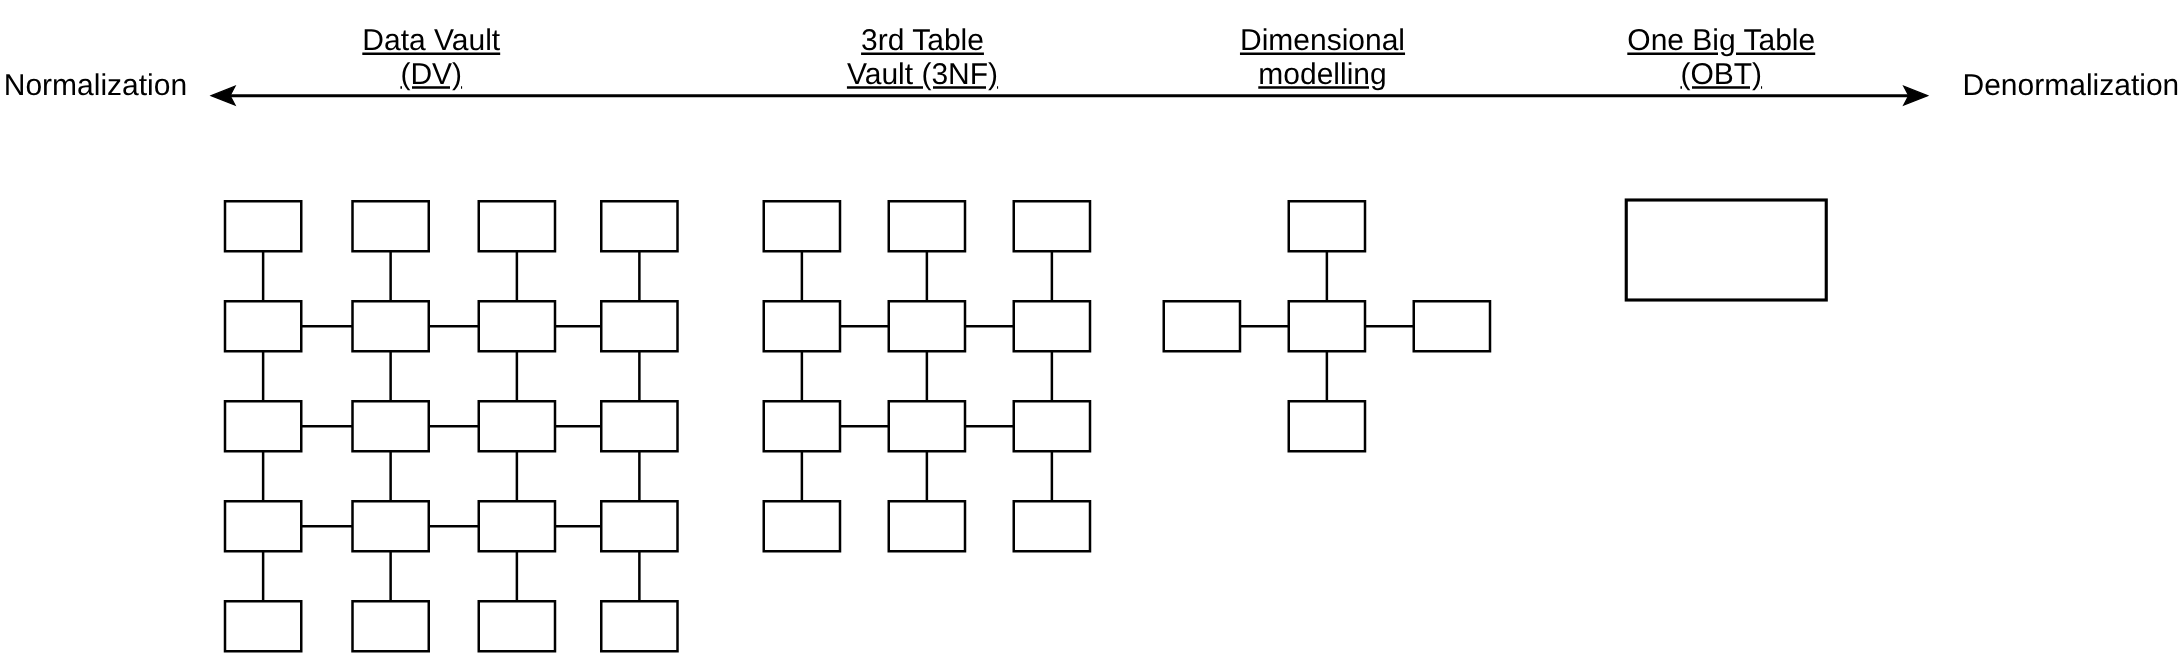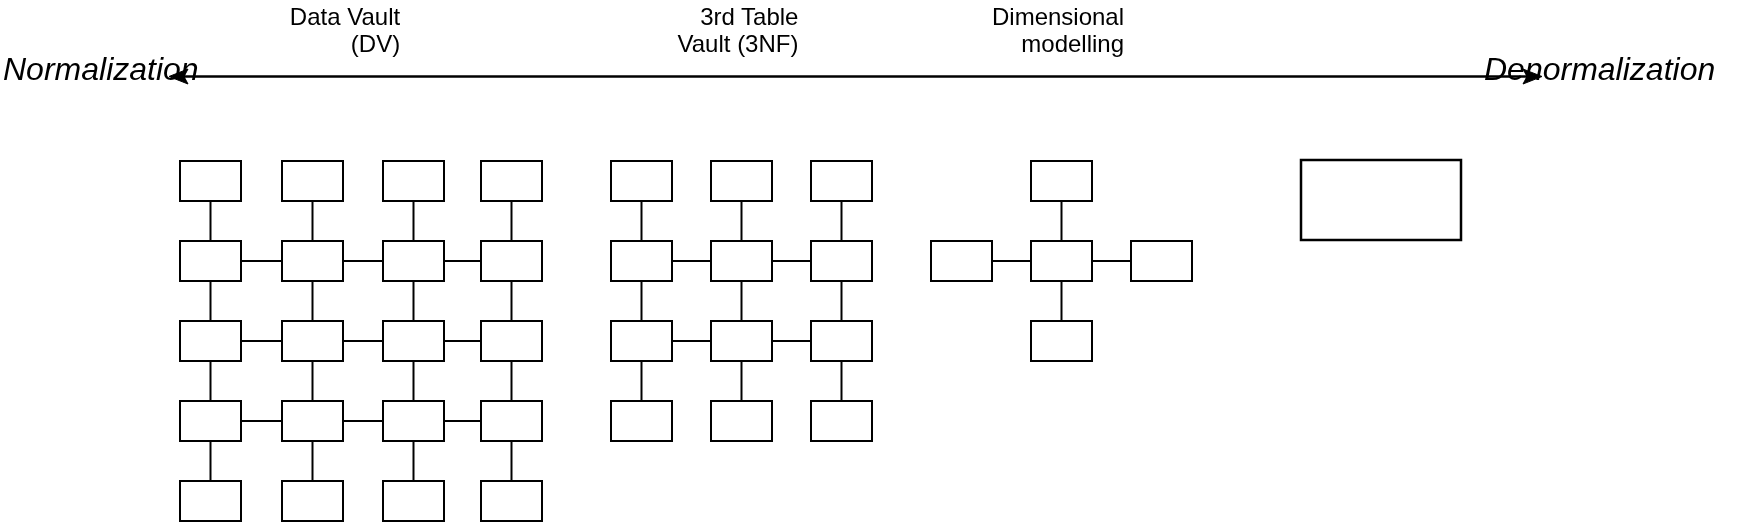--- a/index.html
+++ b/index.html
@@ -17,59 +17,61 @@
   }
   #diagram-svg {
     position: absolute;
     left: 0;
     top: 0;
     width: 1742px;
     height: 524px;
   }
   .sec-label {
     position: absolute;
-    top: 3px;
+    top: 19px;
     transform: translateX(-50%);
-    text-align: right;
+    text-align: center;
     font-size: 24px;
     line-height: 27px;
     white-space: nowrap;
+    text-decoration: underline;
   }
   .axis-label {
     position: absolute;
     top: 57px;
-    font-size: 32px;
+    font-size: 24px;
     line-height: 24px;
     white-space: nowrap;
-    font-style: italic;
   }
 </style>
 </head>
 <body>
 
 <div class="axis-label" style="left:3px">Normalization</div>
 
-<div class="axis-label" style="left:1484px">Denormalization</div>
+<div class="axis-label" style="left:1570px">Denormalization</div>
 
 <div class="sec-label" style="left:345px">
   <div>Data Vault</div>
   <div>(DV)</div>
 </div>
 
 <div class="sec-label" style="left:738px">
   <div>3rd Table</div>
   <div>Vault (3NF)</div>
 </div>
 
 <div class="sec-label" style="left:1058px">
   <div>Dimensional</div>
   <div>modelling</div>
 </div>
 
 <div class="sec-label" style="left:1377px">
+  <div>One Big Table</div>
+  <div>(OBT)</div>
 </div>
 
 <svg id="diagram-svg" xmlns="http://www.w3.org/2000/svg" viewBox="0 0 1742 524">
     <line x1="183" y1="76.5" x2="1528" y2="76.5" stroke="#000000" stroke-width="2.4"></line>
     <polygon points="169,76.5 188,69 184,76.5 188,84" fill="#000000" stroke="#000000" stroke-width="1"></polygon>
     <polygon points="1542,76.5 1523,69 1527,76.5 1523,84" fill="#000000" stroke="#000000" stroke-width="1"></polygon>
     <line x1="210.5" y1="201" x2="210.5" y2="241" stroke="#000000" stroke-width="2"></line>
     <line x1="210.5" y1="281" x2="210.5" y2="321" stroke="#000000" stroke-width="2"></line>
     <line x1="210.5" y1="361" x2="210.5" y2="401" stroke="#000000" stroke-width="2"></line>
     <line x1="210.5" y1="441" x2="210.5" y2="481" stroke="#000000" stroke-width="2"></line>

